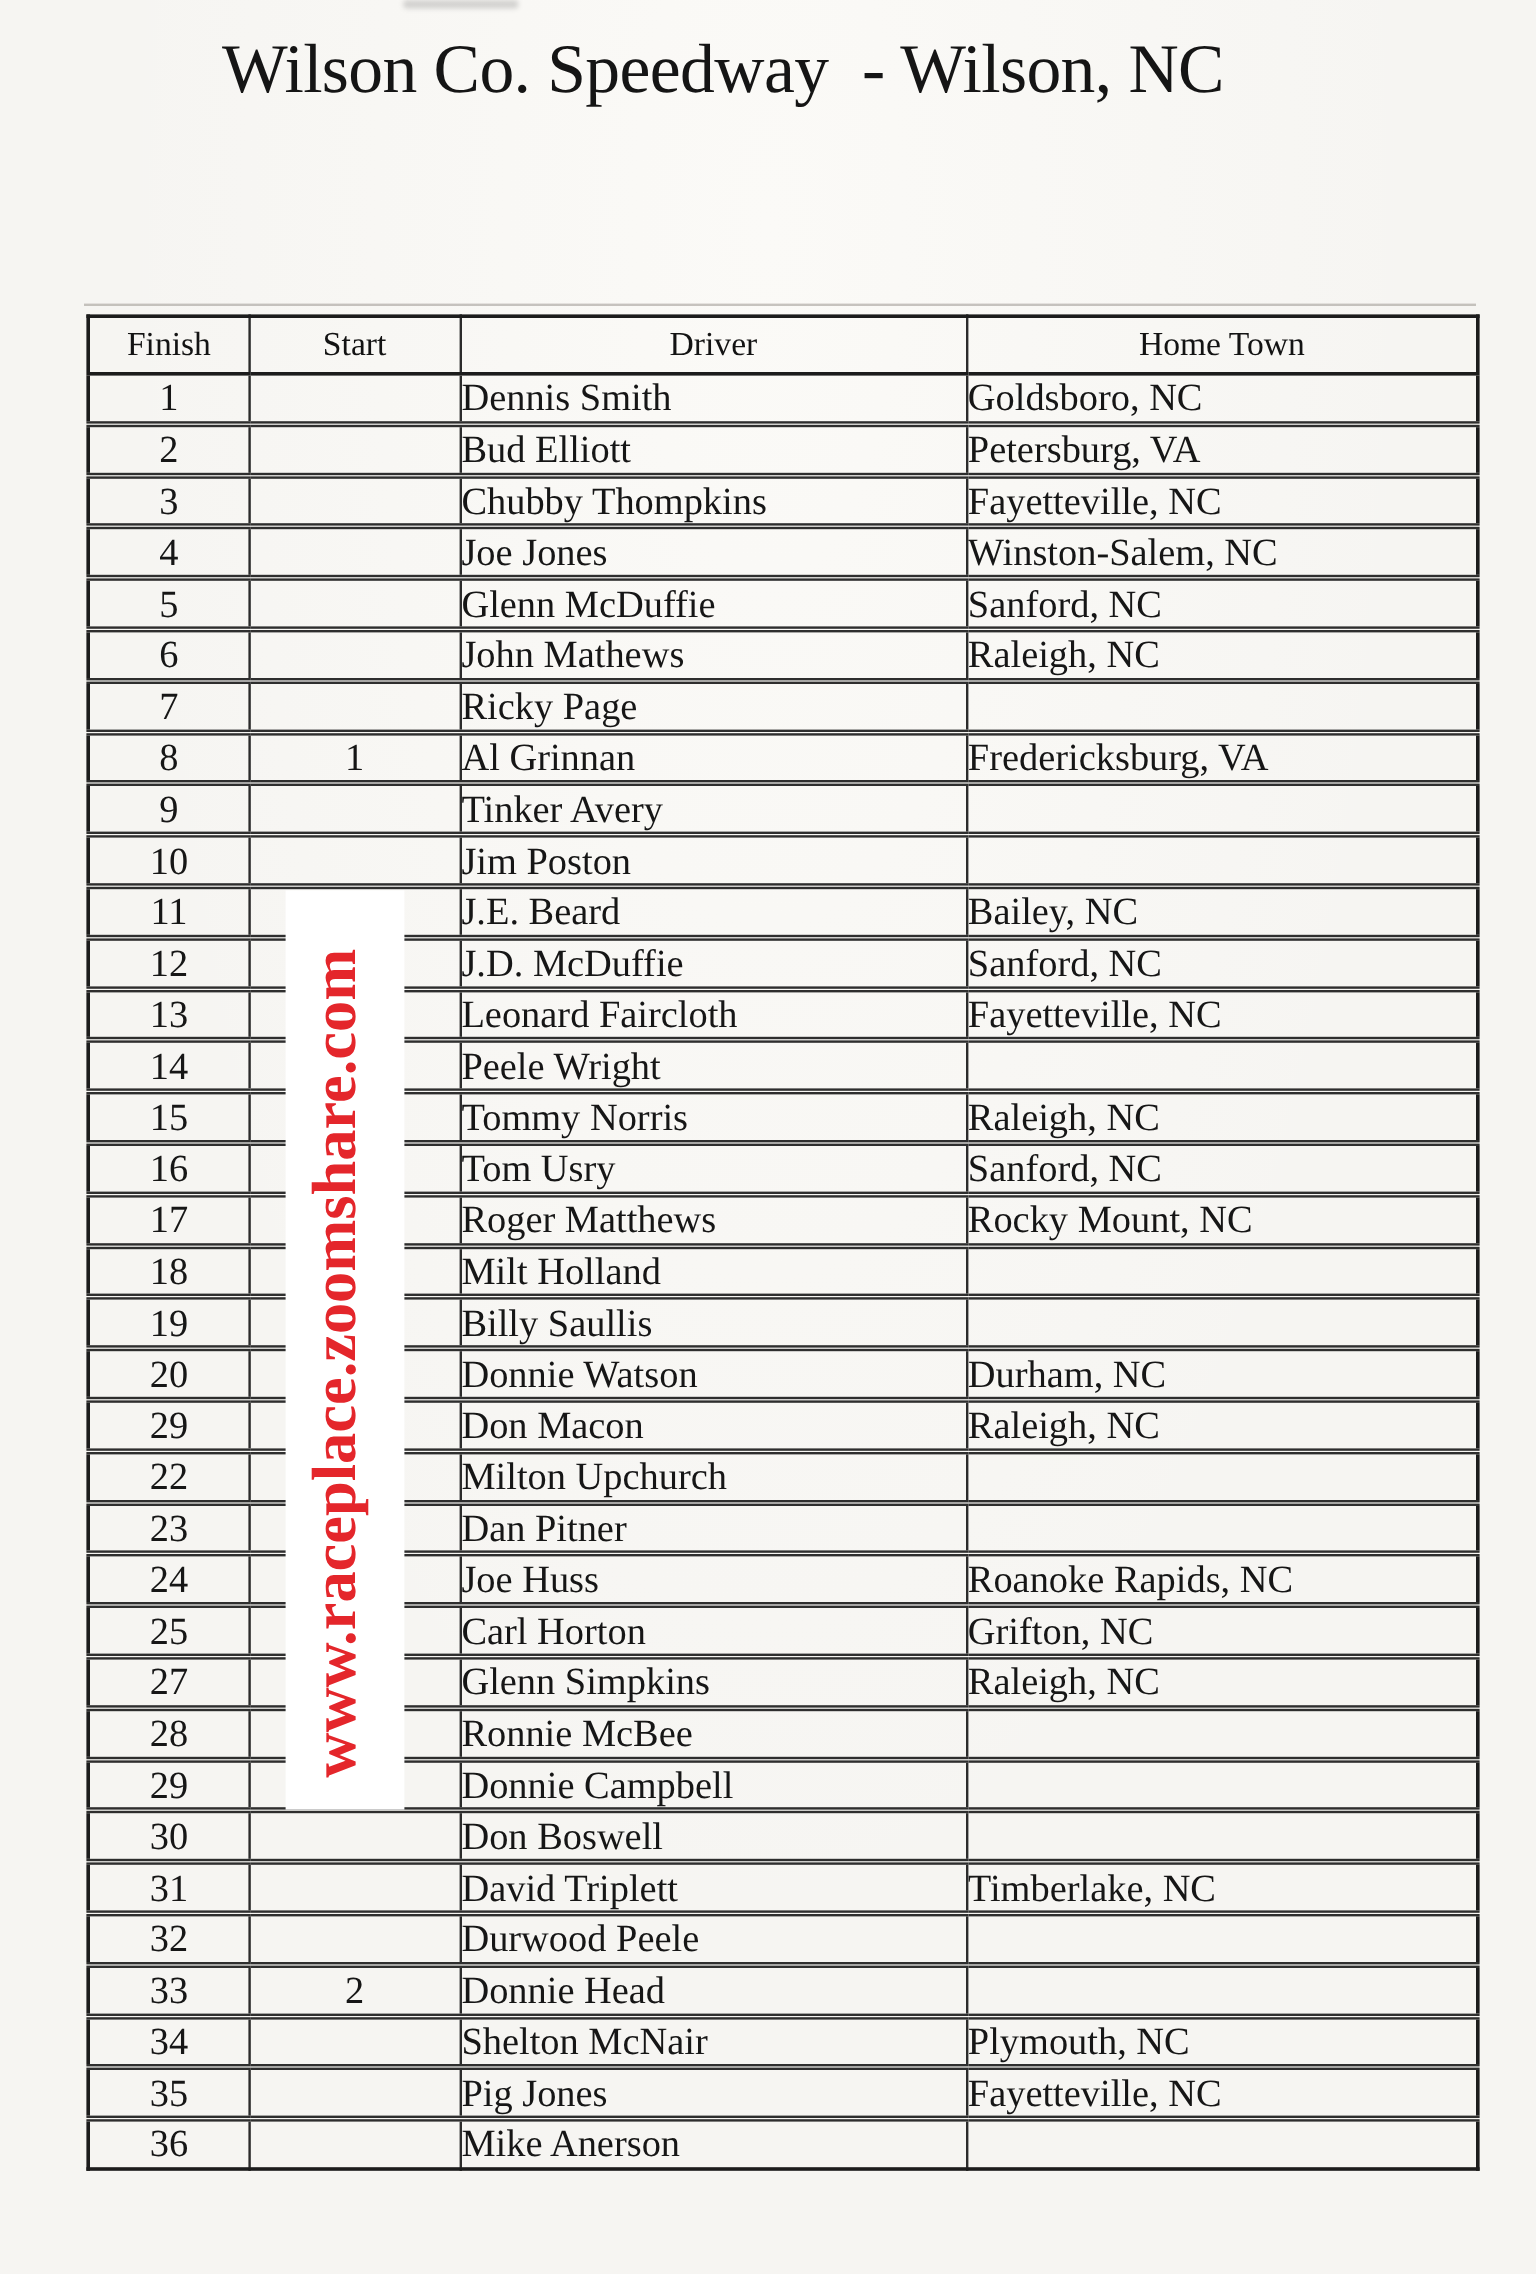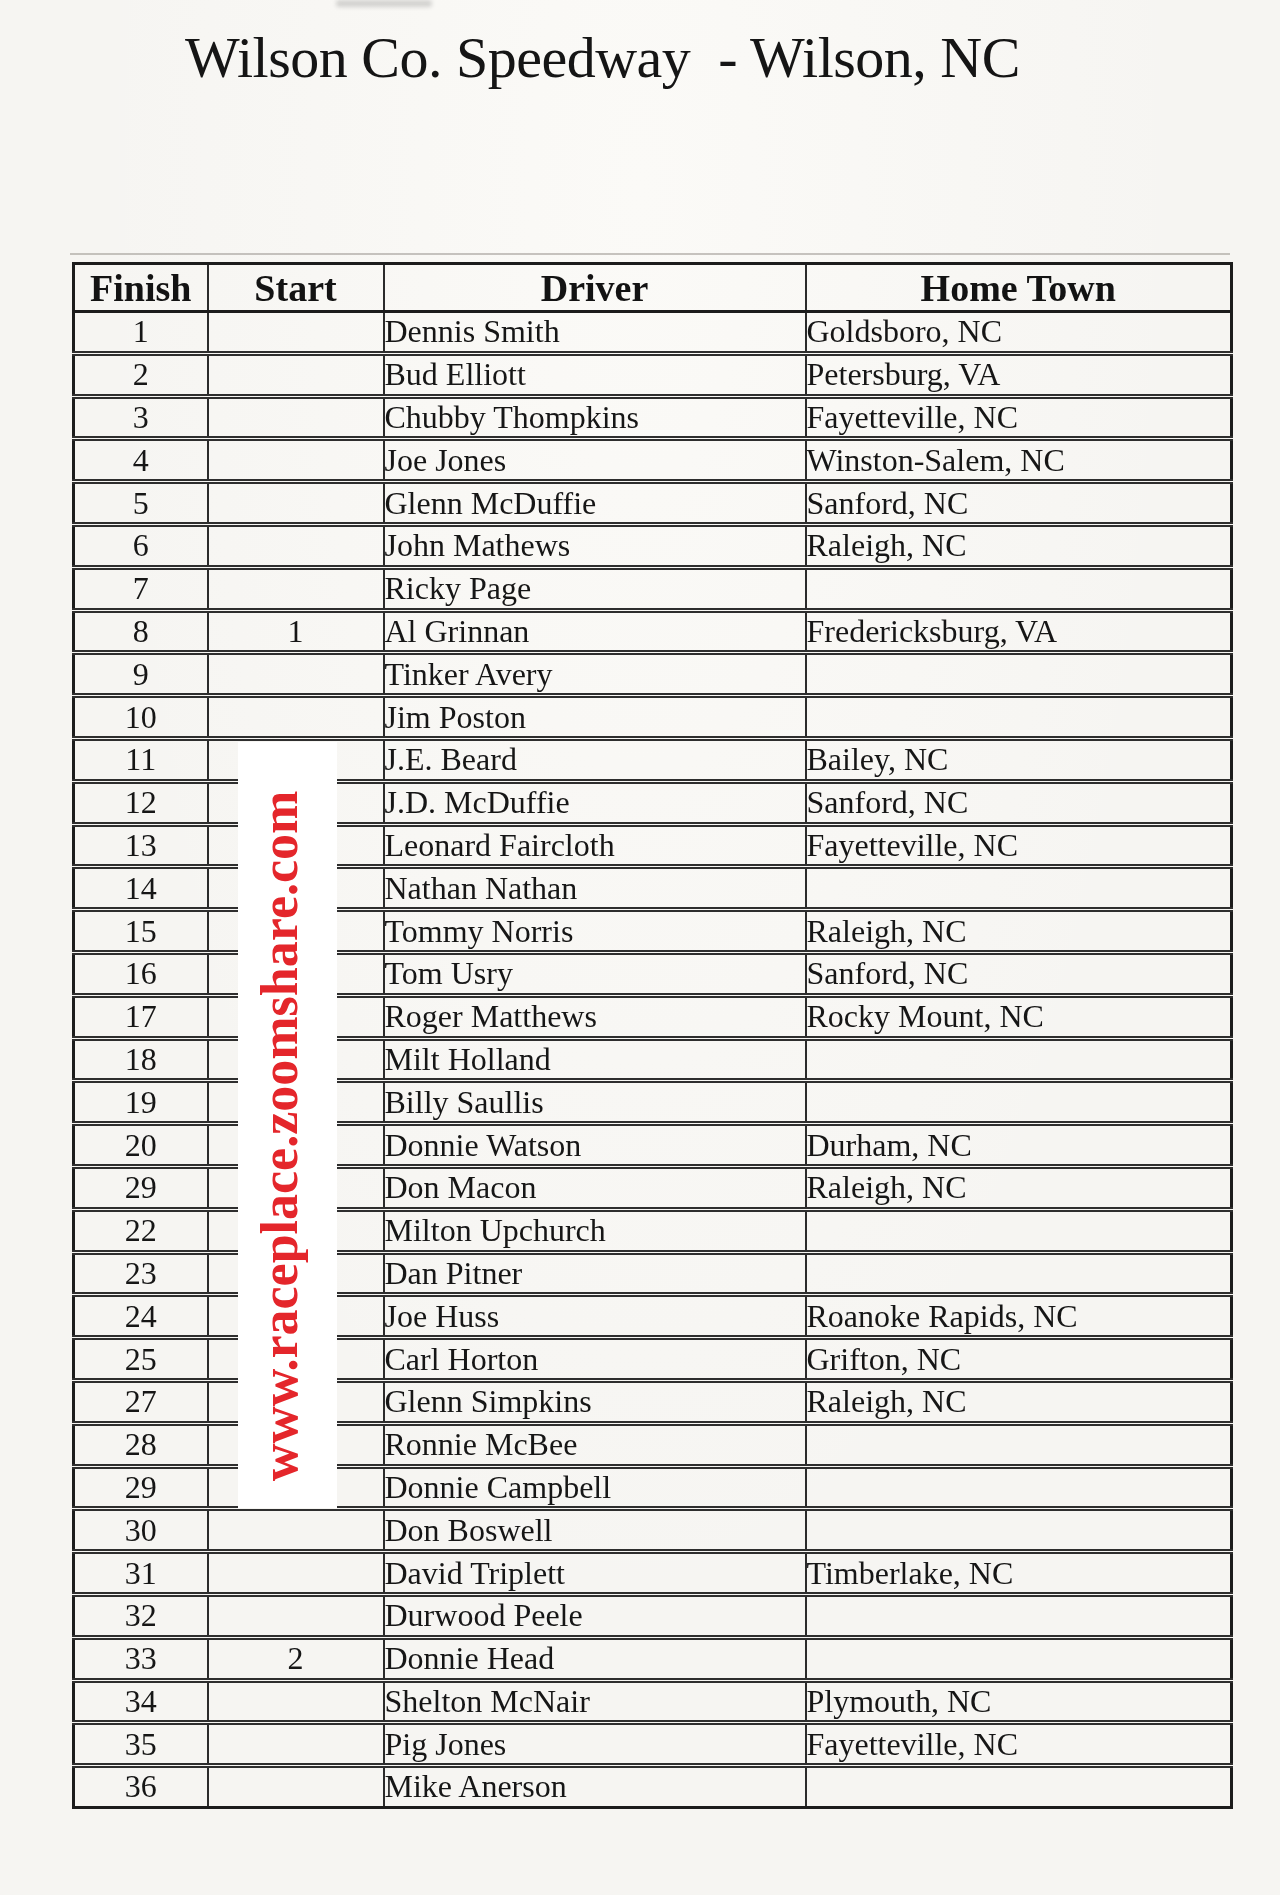--- a/index.html
+++ b/index.html
@@ -73,22 +73,22 @@
     table-layout: fixed;
     border-collapse: collapse;
     border: 3px solid #1c1c1c;
   }
   table.results th {
     height: 45px;
     box-sizing: content-box;
     border-left: 2px solid #2b2b2b;
     border-right: 2px solid #2b2b2b;
     border-bottom: 3px solid #1c1c1c;
-    font-size: 38px;
-    font-weight: bold;
+    font-size: 28px;
+    font-weight: normal;
     text-align: center;
     vertical-align: middle;
     padding: 0;
     color: #131313;
   }
   table.results td {
     height: 37.8px;
     box-sizing: content-box;
     border-left: 2px solid #2b2b2b;
     border-right: 2px solid #2b2b2b;
@@ -227,21 +227,21 @@
         </tr>
         <tr>
           <td class="col-finish">13</td>
           <td class="col-start"></td>
           <td class="col-driver">Leonard Faircloth</td>
           <td class="col-town">Fayetteville, NC</td>
         </tr>
         <tr>
           <td class="col-finish">14</td>
           <td class="col-start"></td>
-          <td class="col-driver">Nathan Nathan</td>
+          <td class="col-driver">Peele Wright</td>
           <td class="col-town"></td>
         </tr>
         <tr>
           <td class="col-finish">15</td>
           <td class="col-start"></td>
           <td class="col-driver">Tommy Norris</td>
           <td class="col-town">Raleigh, NC</td>
         </tr>
         <tr>
           <td class="col-finish">16</td>

